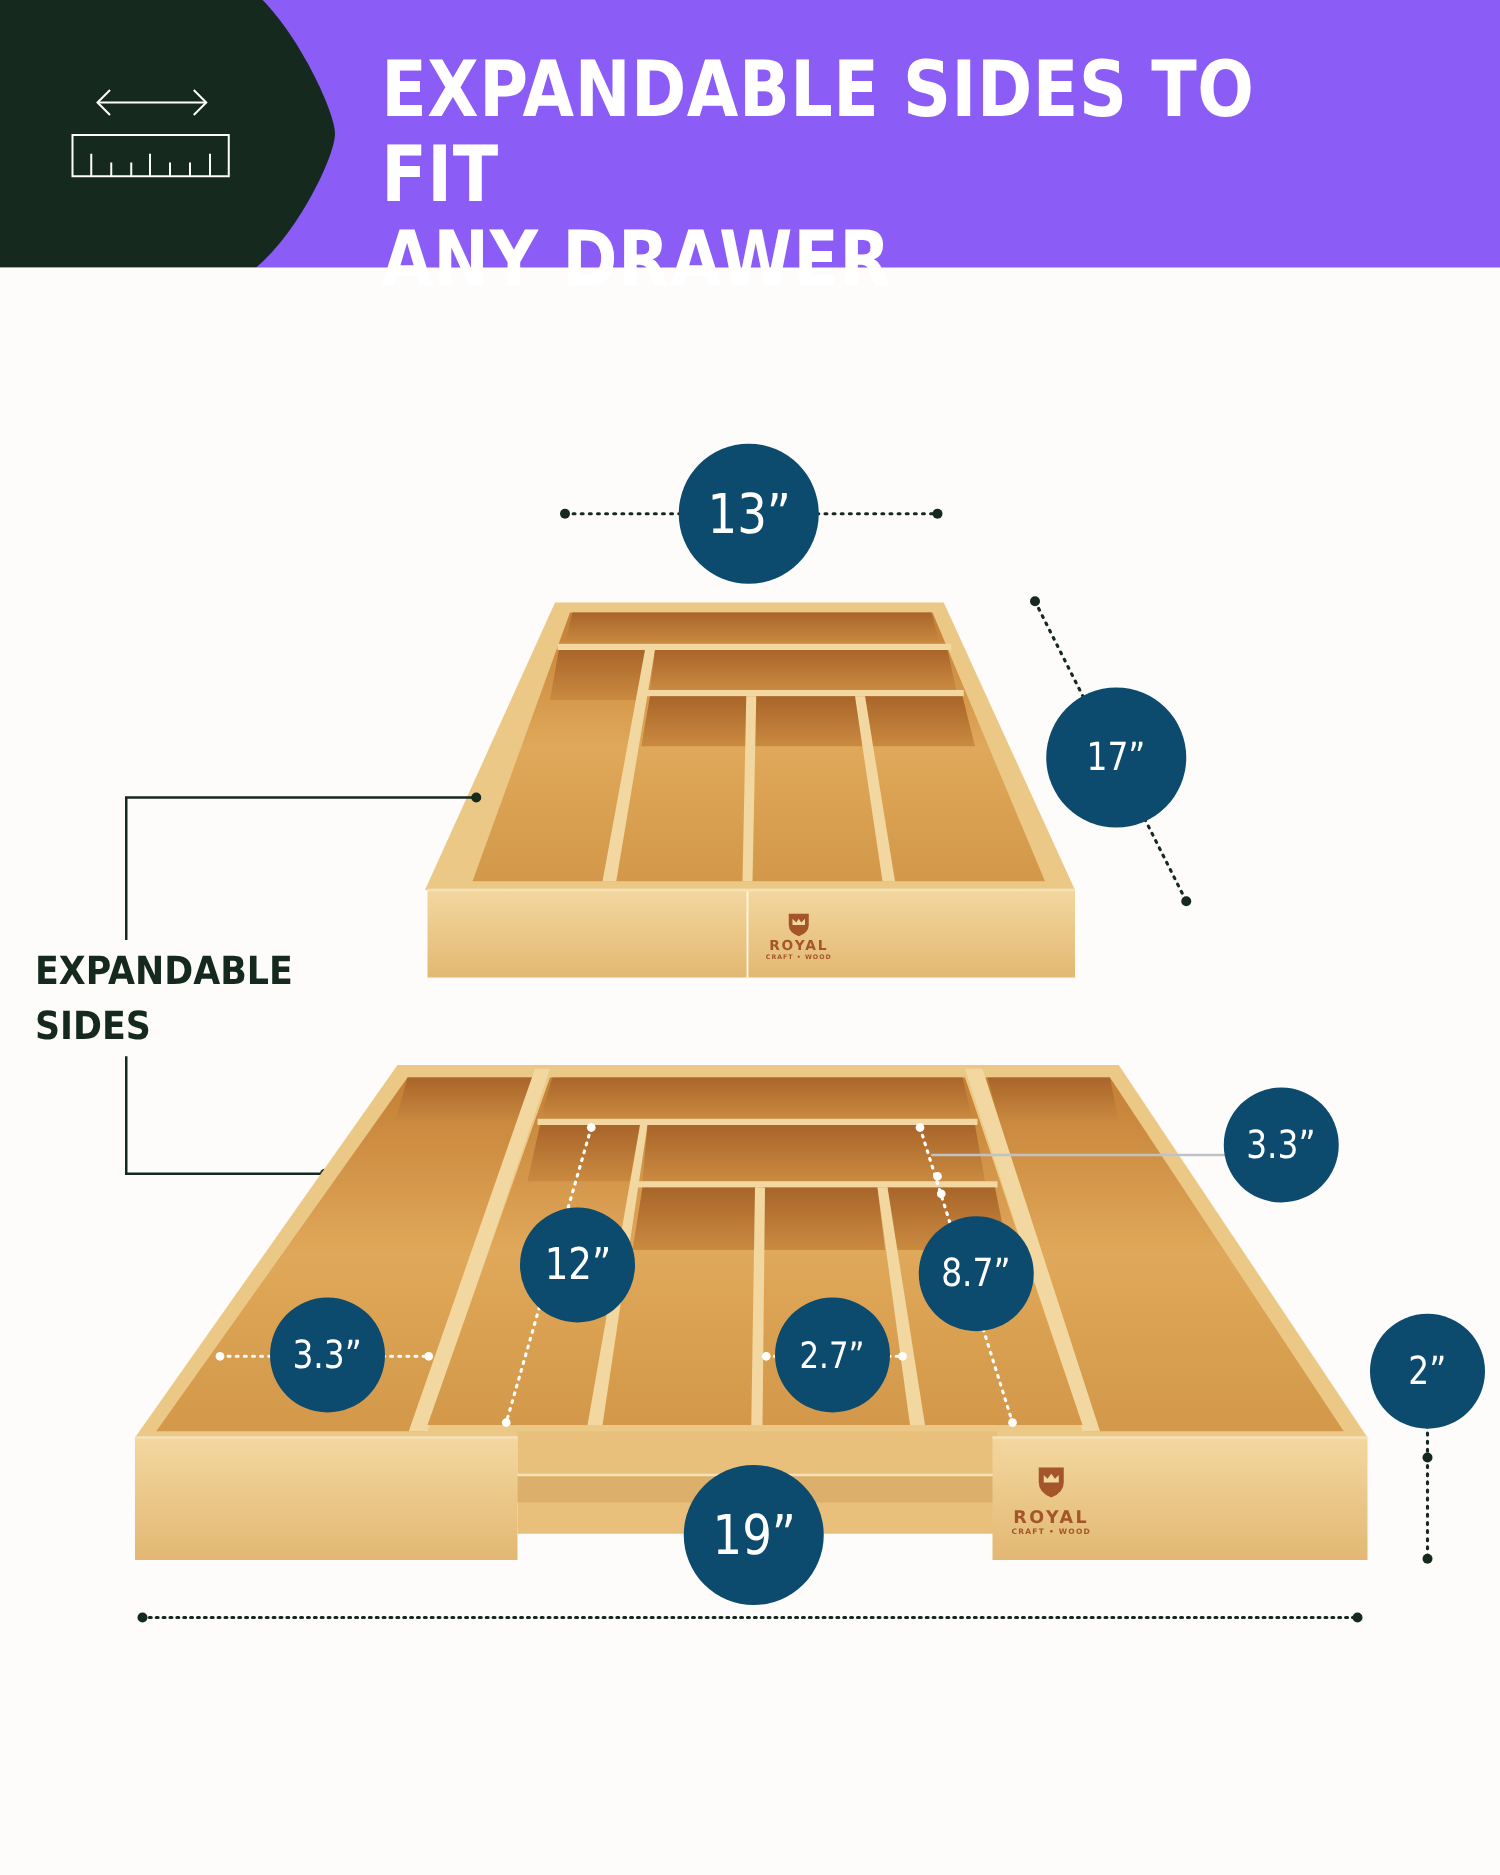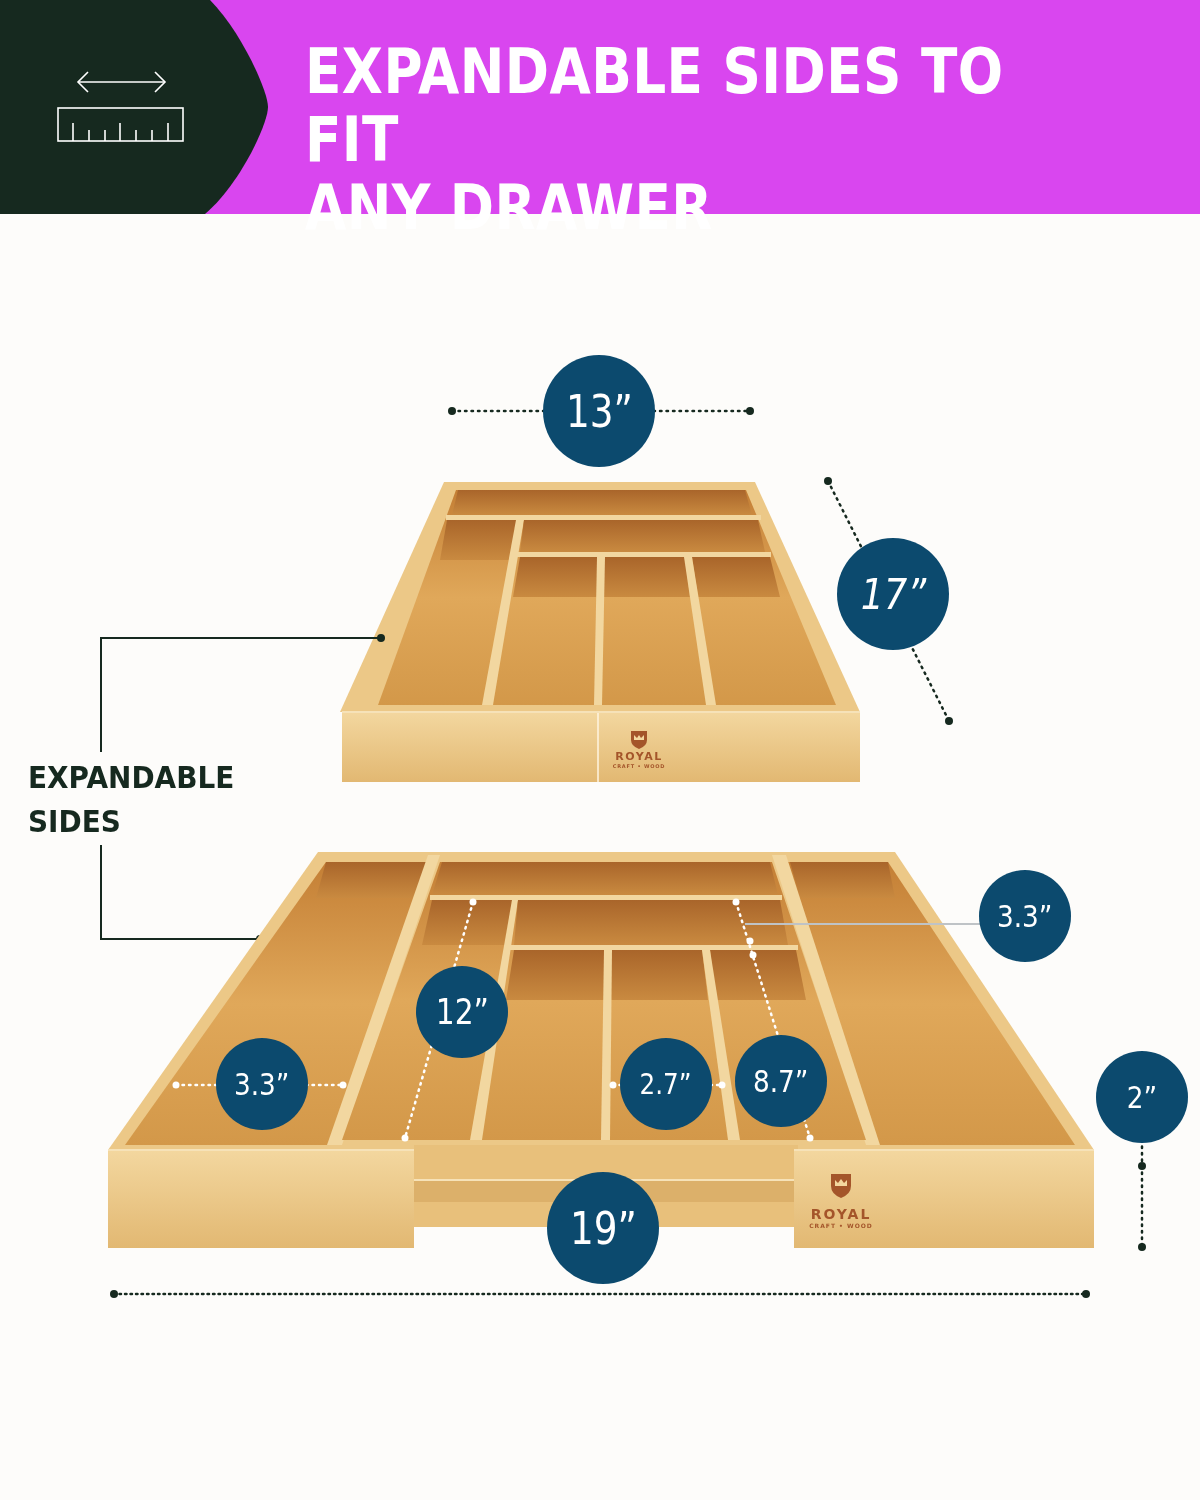--- a/index.html
+++ b/index.html
@@ -1,19 +1,19 @@
 <!DOCTYPE html>
 <html><head>
 <meta charset="utf-8">
 <style>
   * { box-sizing: border-box; margin: 0; padding: 0; }
   html, body { width: 1200px; height: 1500px; background: #fdfcfa; overflow: hidden; }
   body { position: relative; font-family: "Liberation Sans", "DejaVu Sans", sans-serif; }
 
-  .header { position: absolute; left: 0; top: 0; width: 1200px; height: 214px; background: #d946ef; }
+  .header { position: absolute; left: 0; top: 0; width: 1200px; height: 214px; background: #8b5cf6; }
   .header-left { position: absolute; left: 0; top: 0; width: 268px; height: 214px; background: #16291f;
     clip-path: path('M0 0 H210 C240 30 268 90 268 107 C268 124 240 184 205 214 H0 Z'); }
   .ruler-icon { position: absolute; left: 55px; top: 68px; width: 130px; height: 76px; }
   .title { position: absolute; left: 305px; top: 38px; width: 860px; color: #ffffff; font-weight: bold;
     font-size: 62px; line-height: 68px; letter-spacing: 0.5px; font-family: "DejaVu Sans", sans-serif; transform: scaleX(0.86); transform-origin: left top; }
 
   .badge { position: absolute; border-radius: 50%; background: #0c4a6e; color: #fff; display: flex;
     align-items: center; justify-content: center; font-family: "DejaVu Sans", sans-serif; }
   .badge span { display: block; transform: scaleX(0.85); }
 
@@ -208,30 +208,30 @@
 </div>
 
 <div class="side-label">
   <div>EXPANDABLE</div>
   <div>SIDES</div>
 </div>
 
 <div class="badge" style="left:543px;top:355px;width:112px;height:112px;font-size:44px;">
   <span>13”</span>
 </div>
-<div class="badge" style="left:837px;top:538px;width:112px;height:112px;font-size:43px;font-style:italic;">
+<div class="badge" style="left:837px;top:550px;width:112px;height:112px;font-size:31px;">
   <span>17”</span>
 </div>
 <div class="badge" style="left:979px;top:870px;width:92px;height:92px;font-size:31px;">
   <span>3.3”</span>
 </div>
 <div class="badge" style="left:416px;top:966px;width:92px;height:92px;font-size:35px;">
   <span>12”</span>
 </div>
-<div class="badge" style="left:735px;top:1035px;width:92px;height:92px;font-size:31px;">
+<div class="badge" style="left:735px;top:973px;width:92px;height:92px;font-size:31px;">
   <span>8.7”</span>
 </div>
 <div class="badge" style="left:216px;top:1038px;width:92px;height:92px;font-size:31px;">
   <span>3.3”</span>
 </div>
 <div class="badge" style="left:620px;top:1038px;width:92px;height:92px;font-size:29px;">
   <span>2.7”</span>
 </div>
 <div class="badge" style="left:1096px;top:1051px;width:92px;height:92px;font-size:31px;">
   <span>2”</span>

